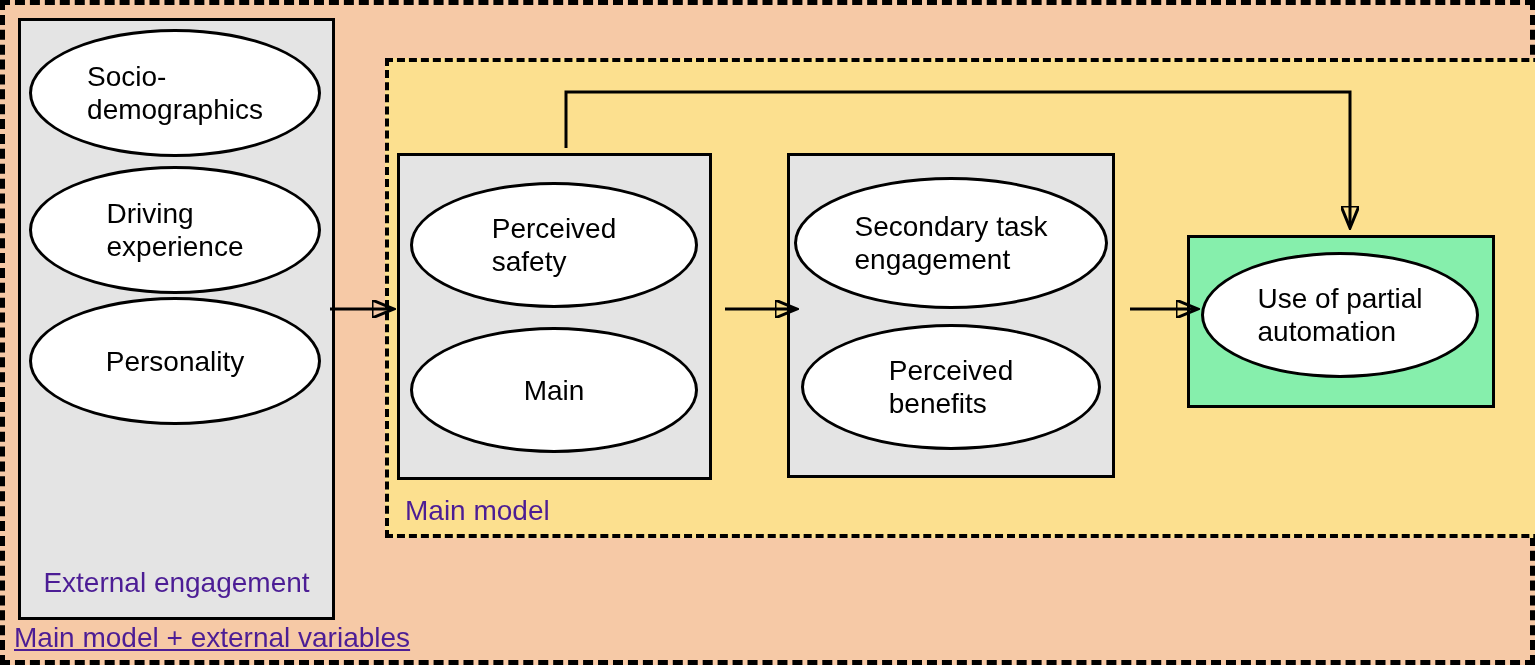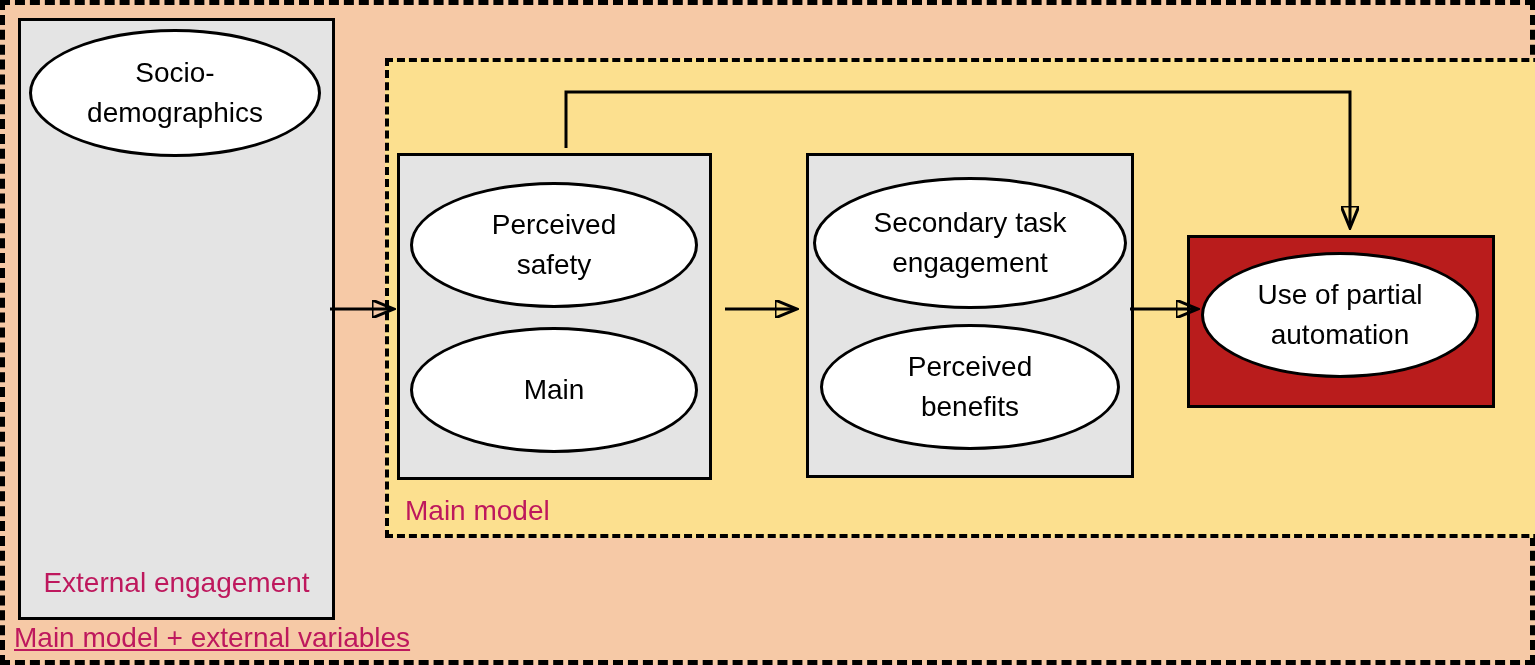--- a/index.html
+++ b/index.html
@@ -42,53 +42,52 @@
     height: 480px;
     border: 4px dashed #000;
     background: #FCE08F;
   }
   .gray-box {
     position: absolute;
     border: 3px solid #000;
     background: #E4E4E4;
   }
   .box-perceptions { left: 8px;   top: 91px;  width: 315px; height: 327px; }
-  .box-engagement  { left: 398px; top: 91px;  width: 328px; height: 325px; margin-left: 19px; }
+  .box-engagement  { left: 398px; top: 91px;  width: 328px; height: 325px; }
   .box-outcome     { left: 798px; top: 173px; width: 308px; height: 173px; }
 
   .ellipse {
     position: absolute;
     background: #fff;
     border: 3px solid #000;
     border-radius: 50%;
     display: flex;
     align-items: center;
     justify-content: center;
-    text-align: center;
     font-size: 28px;
-    line-height: 40px;
+    line-height: 33px;
     white-space: pre-line;
   }
   
   .el-socio  { left: 8px; top: 8px;   width: 292px; height: 128px; }
   .el-drive  { left: 8px; top: 145px; width: 292px; height: 128px; }
   .el-perso  { left: 8px; top: 276px; width: 292px; height: 128px; }
   .el-system { left: 8px; top: 412px; width: 292px; height: 128px; }
   
   .el-safety  { left: 10px; top: 26px;  width: 288px; height: 126px; }
   .el-trust   { left: 10px; top: 171px; width: 288px; height: 126px; }
   .el-second  { left: 4px;  top: 21px;  width: 314px; height: 132px; }
   .el-benefit { left: 11px; top: 168px; width: 300px; height: 126px; }
   .el-use     { left: 11px; top: 14px;  width: 278px; height: 126px; }
 
   .panel-label {
     position: absolute;
     font-size: 28px;
     line-height: 34px;
-    color: #be185d;
+    color: #4c1d95;
   }
   .external-label {
     left: 0;
     right: 0;
     top: 545px;
     text-align: center;
   }
   .main-model-label {
     left: 16px;
     top: 432px;
@@ -115,20 +114,27 @@
 
 <div class="canvas">
 
   <div class="outer-frame" style="background-color: rgb(246, 201, 166);">
 
     <div class="external-box" style="background-color: rgb(228, 228, 228);">
       <div class="ellipse el-socio">
         <span>Socio-
 demographics</span>
       </div>
+      <div class="ellipse el-drive">
+        <span>Driving
+experience</span>
+      </div>
+      <div class="ellipse el-perso">
+        <span>Personality</span>
+      </div>
       <div class="panel-label external-label">External engagement</div>
     </div>
 
     <div class="main-model-box" style="background-color: rgb(252, 224, 143);">
 
       <div class="gray-box box-perceptions" style="background-color: rgb(228, 228, 228);">
         <div class="ellipse el-safety">
           <span>Perceived
 safety</span>
         </div>
@@ -141,21 +147,21 @@
         <div class="ellipse el-second">
           <span>Secondary task
 engagement</span>
         </div>
         <div class="ellipse el-benefit">
           <span>Perceived
 benefits</span>
         </div>
       </div>
 
-      <div class="gray-box box-outcome" style="background-color: #b91c1c;">
+      <div class="gray-box box-outcome" style="background-color: #86efac;">
         <div class="ellipse el-use">
           <span>Use of partial
 automation</span>
         </div>
       </div>
 
       <div class="panel-label main-model-label">Main model</div>
     </div>
 
     <div class="panel-label outer-label">Main model + external variables</div>

